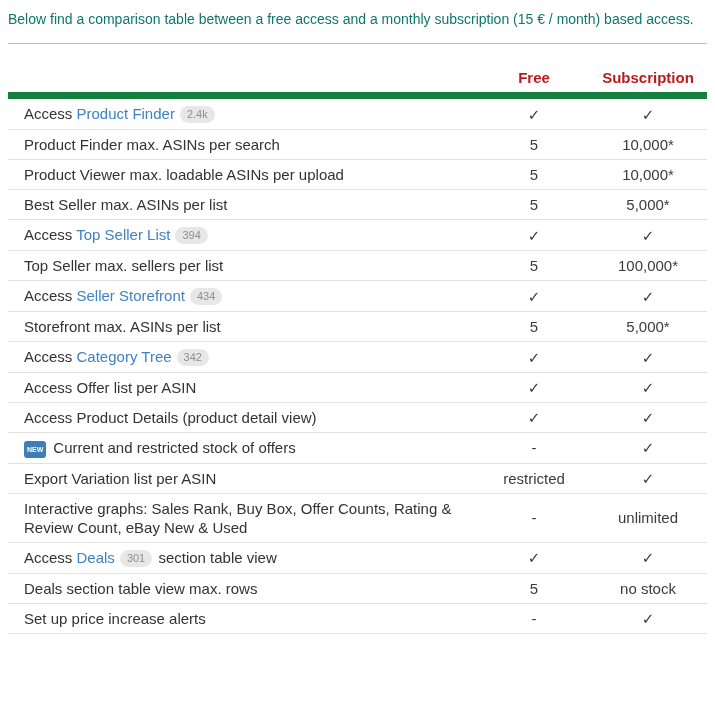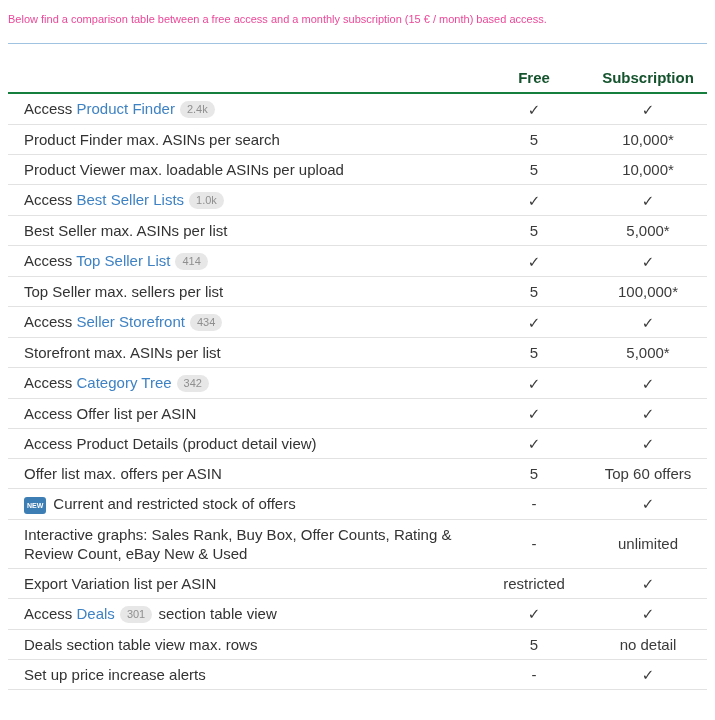--- a/index.html
+++ b/index.html
@@ -12,46 +12,46 @@
     background: #ffffff;
     font-family: "Liberation Sans", "DejaVu Sans", sans-serif;
     color: #333;
   }
   .page {
     padding: 8px 8px 0 8px;
     width: 715px;
   }
   .intro {
     margin: 0;
-    font-size: 11px;
+    font-size: 14px;
     line-height: 22px;
-    color: #ec4899;
+    color: #0f766e;
   }
   .blue-divider {
     border: 0;
     border-top: 1px solid var(--divider-blue, #9fc3e0);
     margin: 13px 0 0 0;
   }
   table.compare {
     width: 699px;
     border-collapse: collapse;
     table-layout: fixed;
     margin-top: 21px;
     font-size: 15px;
   }
   col.c-label { width: 471px; }
   col.c-free  { width: 110px; }
   col.c-sub   { width: 118px; }
 
   thead th {
     font-weight: bold;
-    color: #14532d;
+    color: #b91c1c;
     text-align: center;
     padding: 4px 4px 6px 4px;
-    border-bottom: 2px solid #15803d;
+    border-bottom: 7px solid #15803d;
     font-size: 15px;
   }
   thead th.th-label { text-align: left; }
 
   tbody td {
     border-bottom: 1px solid #e2e2e2;
     padding: 5px 8px 5px 16px;
     vertical-align: middle;
     line-height: 19px;
     color: #333;
@@ -122,31 +122,26 @@
     <td class="label"><span class="pre">Product Finder max. ASINs per search</span></td>
     <td class="val">5</td>
     <td class="val">10,000*</td>
   </tr>
         <tr>
     <td class="label"><span class="pre">Product Viewer max. loadable ASINs per upload</span></td>
     <td class="val">5</td>
     <td class="val">10,000*</td>
   </tr>
         <tr>
-    <td class="label"><span class="pre">Access </span><a class="feature-link">Best Seller Lists</a><span class="count-badge">1.0k</span></td>
-    <td class="val">✓</td>
-    <td class="val">✓</td>
-  </tr>
-        <tr>
     <td class="label"><span class="pre">Best Seller max. ASINs per list</span></td>
     <td class="val">5</td>
     <td class="val">5,000*</td>
   </tr>
         <tr>
-    <td class="label"><span class="pre">Access </span><a class="feature-link">Top Seller List</a><span class="count-badge">414</span></td>
+    <td class="label"><span class="pre">Access </span><a class="feature-link">Top Seller List</a><span class="count-badge">394</span></td>
     <td class="val">✓</td>
     <td class="val">✓</td>
   </tr>
         <tr>
     <td class="label"><span class="pre">Top Seller max. sellers per list</span></td>
     <td class="val">5</td>
     <td class="val">100,000*</td>
   </tr>
         <tr>
     <td class="label"><span class="pre">Access </span><a class="feature-link">Seller Storefront</a><span class="count-badge">434</span></td>
@@ -165,50 +160,45 @@
   </tr>
         <tr>
     <td class="label"><span class="pre">Access Offer list per ASIN</span></td>
     <td class="val">✓</td>
     <td class="val">✓</td>
   </tr>
         <tr>
     <td class="label"><span class="pre">Access Product Details (product detail view)</span></td>
     <td class="val">✓</td>
     <td class="val">✓</td>
-  </tr>
-        <tr>
-    <td class="label"><span class="pre">Offer list max. offers per ASIN</span></td>
-    <td class="val">5</td>
-    <td class="val">Top 60 offers</td>
   </tr>
         <tr>
     <td class="label"><span class="new-badge">NEW</span><span class="pre">Current and restricted stock of offers</span></td>
     <td class="val">-</td>
+    <td class="val">✓</td>
+  </tr>
+        <tr>
+    <td class="label"><span class="pre">Export Variation list per ASIN</span></td>
+    <td class="val">restricted</td>
     <td class="val">✓</td>
   </tr>
         <tr>
     <td class="label"><span class="pre">Interactive graphs: Sales Rank, Buy Box, Offer Counts, Rating &amp; Review Count, eBay New &amp; Used</span></td>
     <td class="val">-</td>
     <td class="val">unlimited</td>
   </tr>
         <tr>
-    <td class="label"><span class="pre">Export Variation list per ASIN</span></td>
-    <td class="val">restricted</td>
-    <td class="val">✓</td>
-  </tr>
-        <tr>
     <td class="label"><span class="pre">Access </span><a class="feature-link">Deals</a><span class="count-badge">301</span><span class="post"> section table view</span></td>
     <td class="val">✓</td>
     <td class="val">✓</td>
   </tr>
         <tr>
     <td class="label"><span class="pre">Deals section table view max. rows</span></td>
     <td class="val">5</td>
-    <td class="val">no detail</td>
+    <td class="val">no stock</td>
   </tr>
         <tr>
     <td class="label"><span class="pre">Set up price increase alerts</span></td>
     <td class="val">-</td>
     <td class="val">✓</td>
   </tr>
       </tbody>
   </table>
 </div>
 

